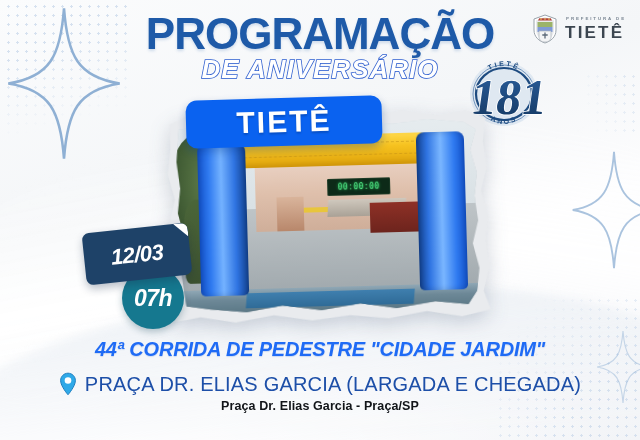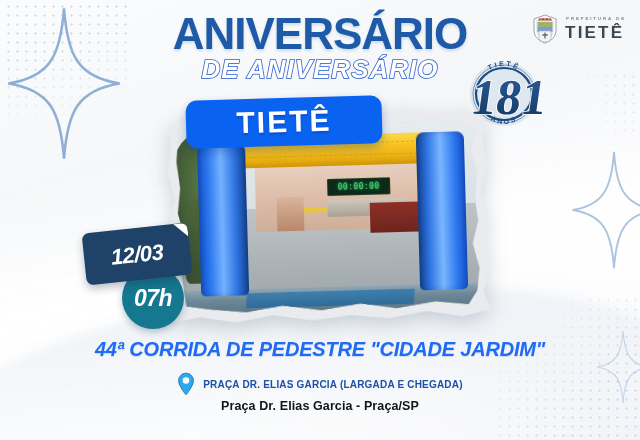--- a/index.html
+++ b/index.html
@@ -287,21 +287,21 @@
     letter-spacing:-.2px;
     color:#1f6bf5;
     text-shadow:0 1px 1px rgba(30,90,200,.18);
   }
   #venue-row {
     position:absolute; left:0; top:372px; width:640px;
     display:flex; align-items:center; justify-content:center; gap:8px;
   }
   #pin-icon { width:18px; height:24px; display:block; flex:none; }
   #venue-primary {
-    font-size:10px; font-weight:700; letter-spacing:.2px;
+    font-size:20px; font-weight:400; letter-spacing:.2px;
     color:#1d4fa8;
   }
   #venue-secondary {
     position:absolute; left:0; top:399px; width:640px;
     text-align:center;
     font-size:12.5px; font-weight:700; color:#111418;
     letter-spacing:.1px;
   }
 </style>
 </head>
@@ -327,21 +327,21 @@
       <path d="M50 2 C53 45 62 64 98 70 C62 76 53 95 50 138 C47 95 38 76 2 70 C38 64 47 45 50 2 Z"></path>
     </svg>
   </div>
   <div class="star star-right2">
     <svg viewBox="0 0 100 140" preserveAspectRatio="none">
       <path d="M50 2 C53 45 62 64 98 70 C62 76 53 95 50 138 C47 95 38 76 2 70 C38 64 47 45 50 2 Z"></path>
     </svg>
   </div>
 
   <div class="header">
-    <div id="title-main">ANIVERSÁRIO</div>
+    <div id="title-main">PROGRAMAÇÃO</div>
     <div id="title-sub">DE ANIVERSÁRIO</div>
 
     <div id="pref-logo">
       <svg id="pref-crest" viewBox="0 0 26 30">
         <path d="M13 1 L24 5 V16 C24 23 19 27 13 29 C7 27 2 23 2 16 V5 Z" fill="#ffffff" stroke="#9aa3ab" stroke-width="1"></path>
         <path d="M13 3 L22 6.4 V16 C22 21.6 17.8 25.2 13 27 C8.2 25.2 4 21.6 4 16 V6.4 Z" fill="#e8eaec"></path>
         <rect x="5.5" y="8" width="15" height="5" fill="#9bb36a"></rect>
         <rect x="5.5" y="13" width="15" height="5" fill="#7f9ad6"></rect>
         <path d="M7 17 h12 v7 a6 6 0 0 1 -6 4 a6 6 0 0 1 -6 -4 Z" fill="#f3f4f5" stroke="#aab2ba" stroke-width=".7"></path>
         <path d="M13 18.5 v6 M10.3 21 h5.4" stroke="#5c6a78" stroke-width="1.3"></path>

